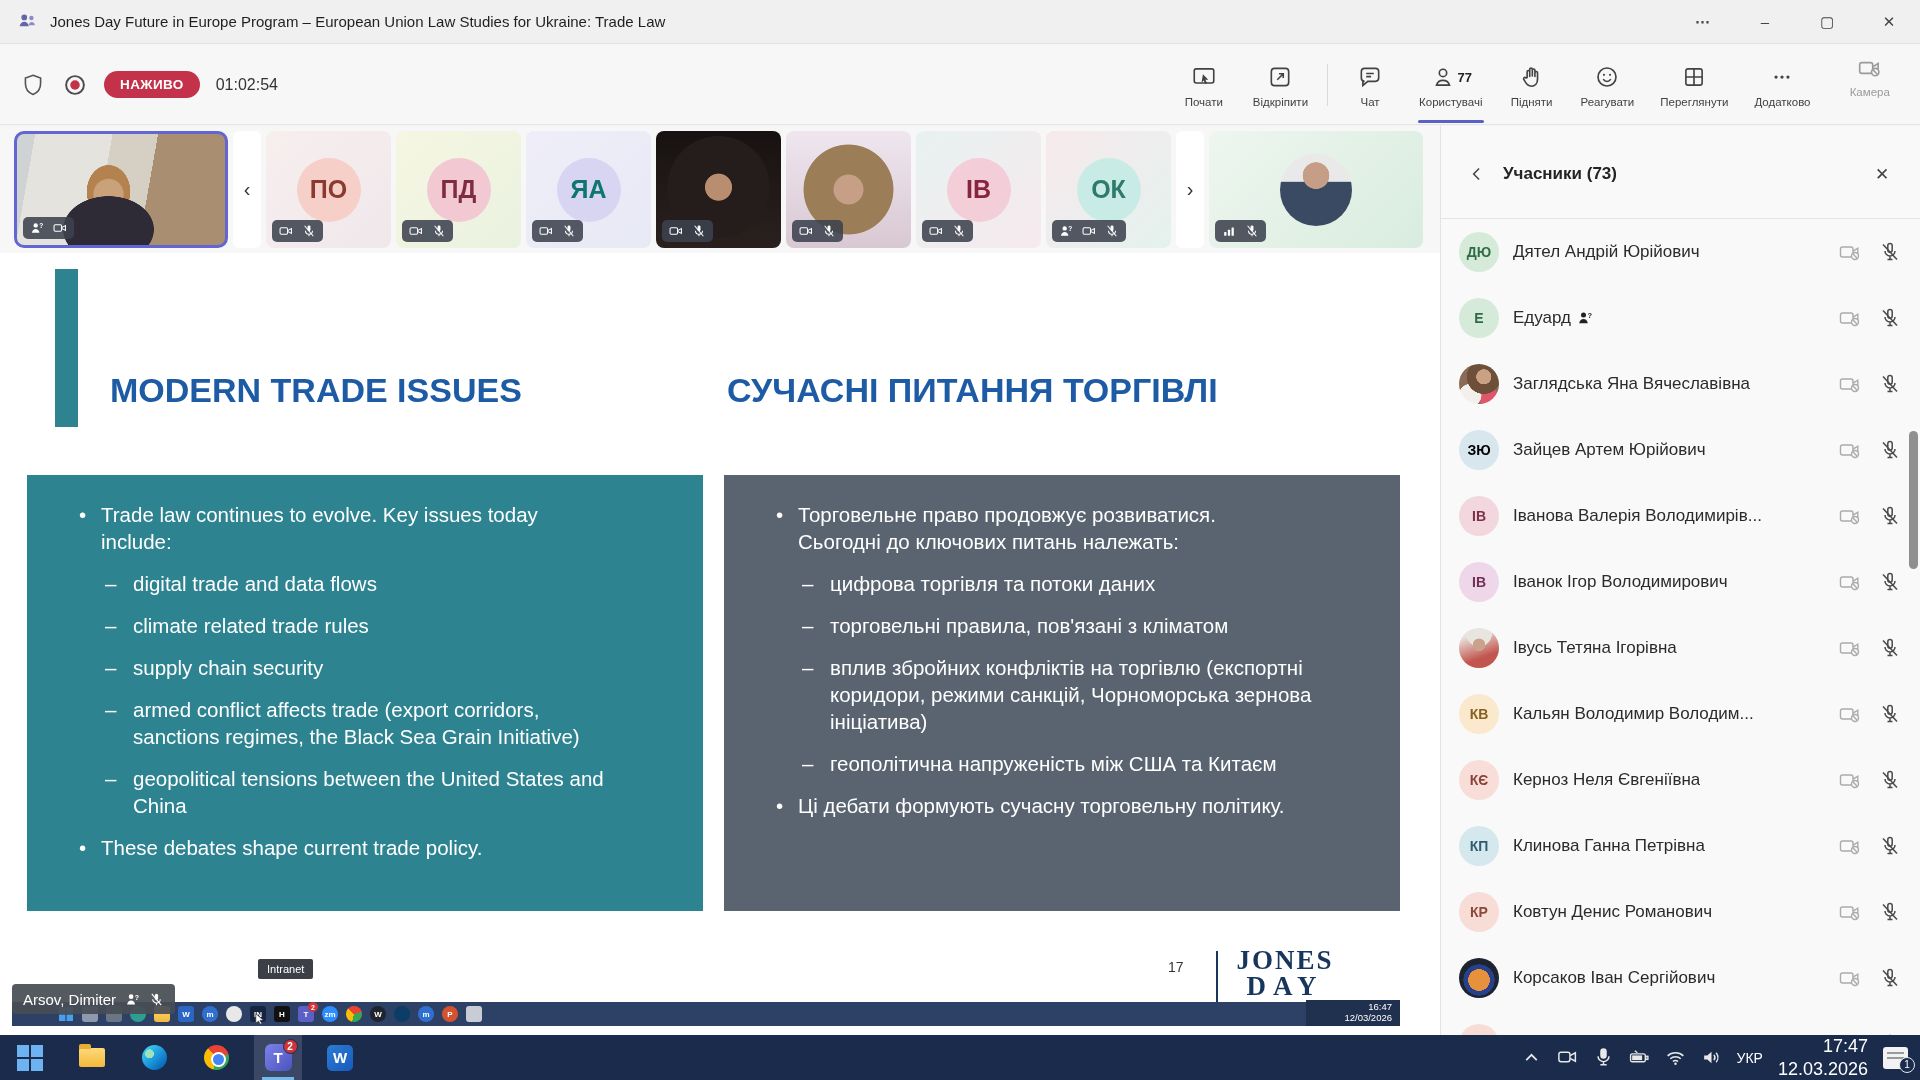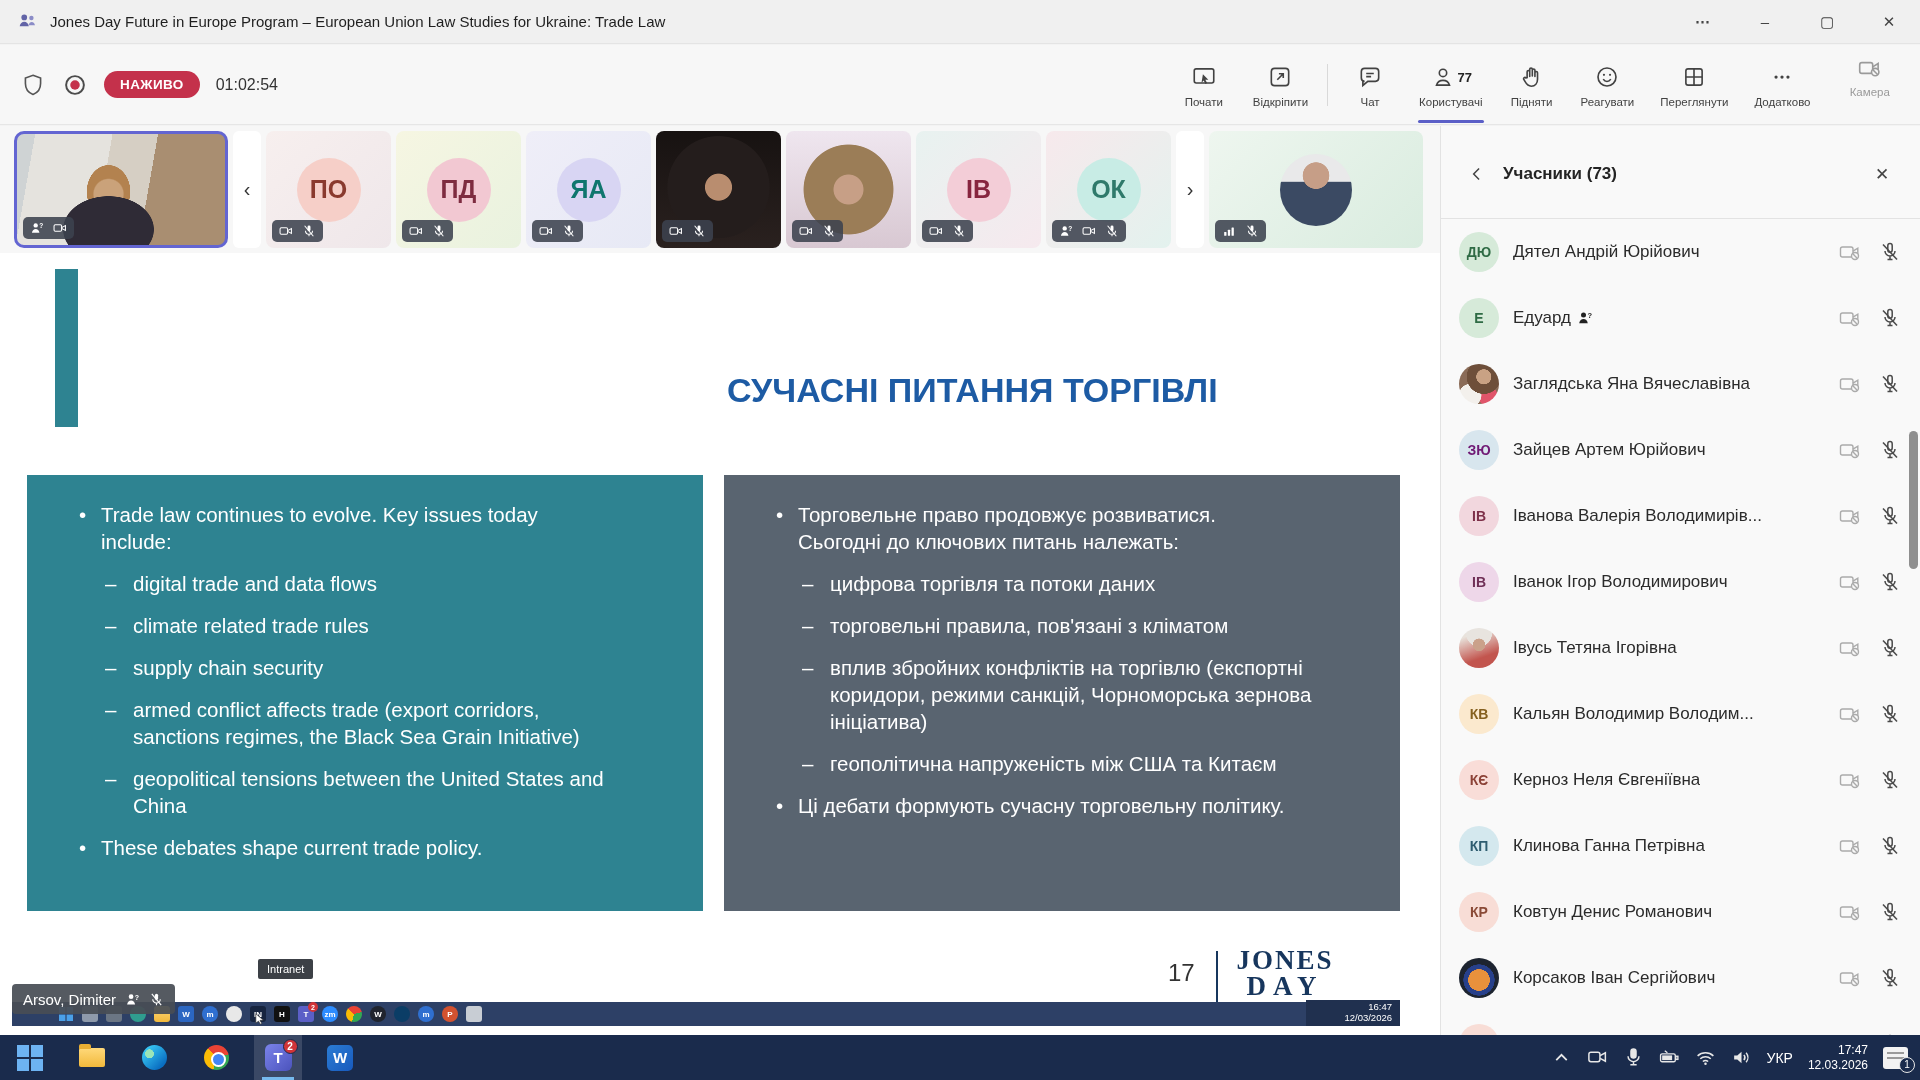--- a/index.html
+++ b/index.html
@@ -84,21 +84,21 @@
     padding:26px 66px 0 50px; }
   .slbox.en { left:27px;  background:#2e8391; }
   .slbox.uk { left:724px; background:#596470; }
   .slbox ul { list-style:none; }
   .slbox li { position:relative; font-size:20.5px; line-height:1.32; margin-bottom:15px;
     white-space:pre-line; }
   .slbox li.l1 { padding-left:24px; }
   .slbox li.l1::before { content:"\2022"; position:absolute; left:2px; }
   .slbox li.l2 { margin-left:28px; padding-left:28px; }
   .slbox li.l2::before { content:"\2013"; position:absolute; left:0; }
-  .pgnum { position:absolute; left:1168px; top:706px; font-size:24px; color:#333; }
+  .pgnum { position:absolute; left:1168px; top:706px; font-size:14px; color:#333; }
   .logodiv { position:absolute; left:1216px; top:698px; width:2px; height:58px; background:#17365d; }
   .jdlogo { position:absolute; left:1230px; top:695px; width:110px; text-align:center;
     font-family:"Liberation Serif", serif; font-weight:bold; color:#17365d; line-height:.95; }
   .jdlogo .l1 { font-size:27px; letter-spacing:2px; }
   .jdlogo .l2 { font-size:27px; letter-spacing:7px; }
   .tooltip { position:absolute; left:258px; top:706px; background:#3c4046; color:#fff;
     font-size:11px; padding:4px 9px; border-radius:2px; z-index:6; }
   .shtaskbar { position:absolute; left:12px; top:749px; width:1388px; height:24px;
     background:#2d4066; display:flex; align-items:center; gap:8px; padding-left:46px; z-index:5; }
   .chip { position:relative; width:16px; height:16px; border-radius:3px; display:flex;
@@ -176,21 +176,21 @@
     background:linear-gradient(135deg,#7b83eb,#4b53bc); color:#fff; font-weight:bold;
     font-size:15px; display:flex; align-items:center; justify-content:center; }
   .teamsapp .nbadge { position:absolute; top:-5px; right:-6px; background:#d13438; color:#fff;
     min-width:15px; height:15px; border-radius:8px; font-size:10px; font-weight:bold;
     display:flex; align-items:center; justify-content:center; border:1.5px solid #1a2b4c; }
   .wordapp { width:26px; height:26px; border-radius:5px; background:linear-gradient(135deg,#2b7cd3,#185abd);
     color:#fff; font-weight:bold; font-size:15px; display:flex; align-items:center; justify-content:center; }
   .tray { margin-left:auto; display:flex; align-items:center; gap:15px; padding-right:12px; }
   .tray .tic { width:21px; height:21px; }
   .tray .lang { color:#fff; font-size:14px; }
-  .clockblk { color:#fff; font-size:12px; text-align:right; line-height:1.25; }
+  .clockblk { color:#fff; font-size:18px; text-align:right; line-height:1.25; }
   .notif { position:relative; width:25px; height:22px; background:#f2f2f2; border-radius:3px; }
   .notif::before { content:""; position:absolute; left:4px; top:5px; width:17px; height:2px;
     background:#9a9a9a; box-shadow:0 5px 0 #9a9a9a; }
   .notif .nb { position:absolute; right:-7px; bottom:-4px; width:16px; height:16px;
     border-radius:50%; background:#1a2b4c; border:1.5px solid #e8e8e8; color:#fff; font-size:10px;
     display:flex; align-items:center; justify-content:center; }
 </style>
 </head>
 <body>
 
@@ -483,20 +483,21 @@
               <rect x="6.3" y="1.8" width="3.4" height="6.6" rx="1.7" fill="#fff" stroke="none"></rect>
               <path d="M4 7.8a4 4 0 008 0M8 11.8V14"></path>
               <path d="M3 2l10 12"></path>
             </svg></span>
         </span>
       </div>
     </div>
 
   <div class="stage">
     <div class="accentbar"></div>
+    <div class="sl-title en">MODERN TRADE ISSUES</div>
     <div class="sl-title uk">СУЧАСНІ ПИТАННЯ ТОРГІВЛІ</div>
     <div class="slbox en">
         <ul id="en-list">
           <li class="l1">Trade law continues to evolve. Key issues today
 include:</li>
           <li class="l2">digital trade and data flows</li>
           <li class="l2">climate related trade rules</li>
           <li class="l2">supply chain security</li>
           <li class="l2">armed conflict affects trade (export corridors,
 sanctions regimes, the Black Sea Grain Initiative)</li>
@@ -639,21 +640,21 @@
                 <path d="M14.6 13.6l4.8 4.8"></path>
               </svg></span>
             <span class="ic ric"><svg viewBox="0 0 24 24" fill="none" stroke="#4a4a4a" stroke-width="1.5">
                 <rect x="9.8" y="3.5" width="4.4" height="8.8" rx="2.2"></rect>
                 <path d="M7 11a5 5 0 0010 0M12 16v3.5M9.5 19.5h5"></path>
                 <path d="M5 4.5l14 15"></path>
               </svg></span>
           </span>
         </div>
         <div class="prow">
-          <span class="pavatar" style="background: rgb(216, 230, 238); color: #701a75;">ЗЮ</span>
+          <span class="pavatar" style="background: rgb(216, 230, 238); color: #000000;">ЗЮ</span>
           <span class="pname">Зайцев Артем Юрійович</span>
           <span class="picons">
             <span class="ic ric"><svg viewBox="0 0 24 24" fill="none" stroke="#ababab" stroke-width="1.4">
                 <rect x="2.5" y="7" width="12.5" height="10" rx="2"></rect>
                 <path d="M15 11.2l4.8-3v7.6l-4.8-3"></path>
                 <circle cx="17" cy="16" r="3.5" fill="#f9f9f9"></circle>
                 <path d="M14.6 13.6l4.8 4.8"></path>
               </svg></span>
             <span class="ic ric"><svg viewBox="0 0 24 24" fill="none" stroke="#4a4a4a" stroke-width="1.5">
                 <rect x="9.8" y="3.5" width="4.4" height="8.8" rx="2.2"></rect>

